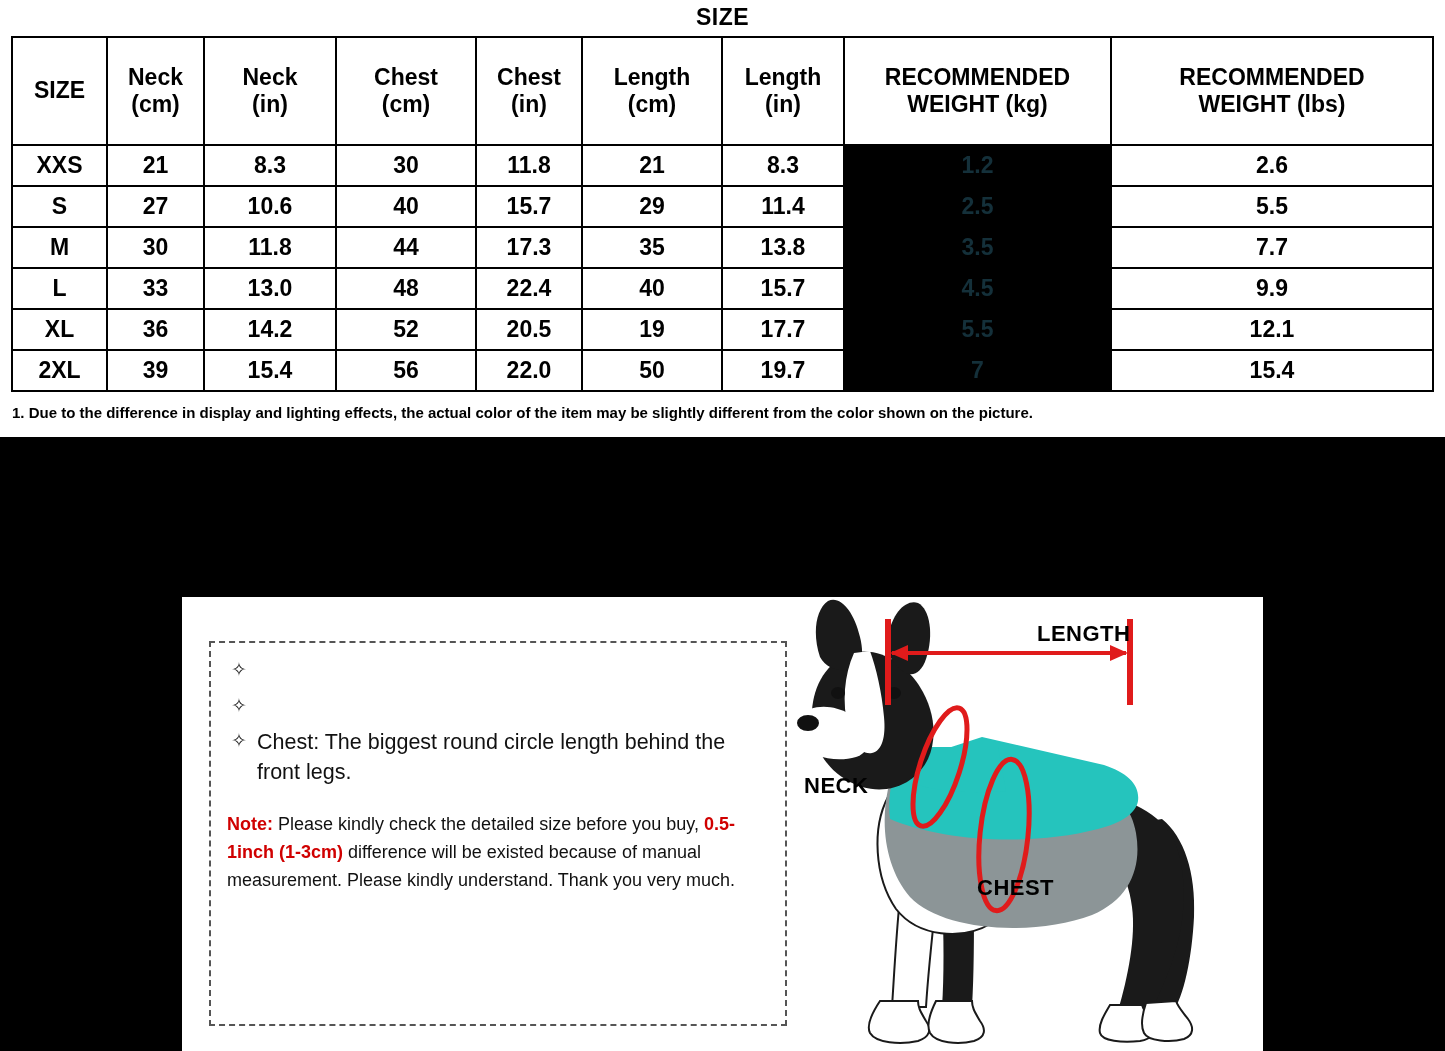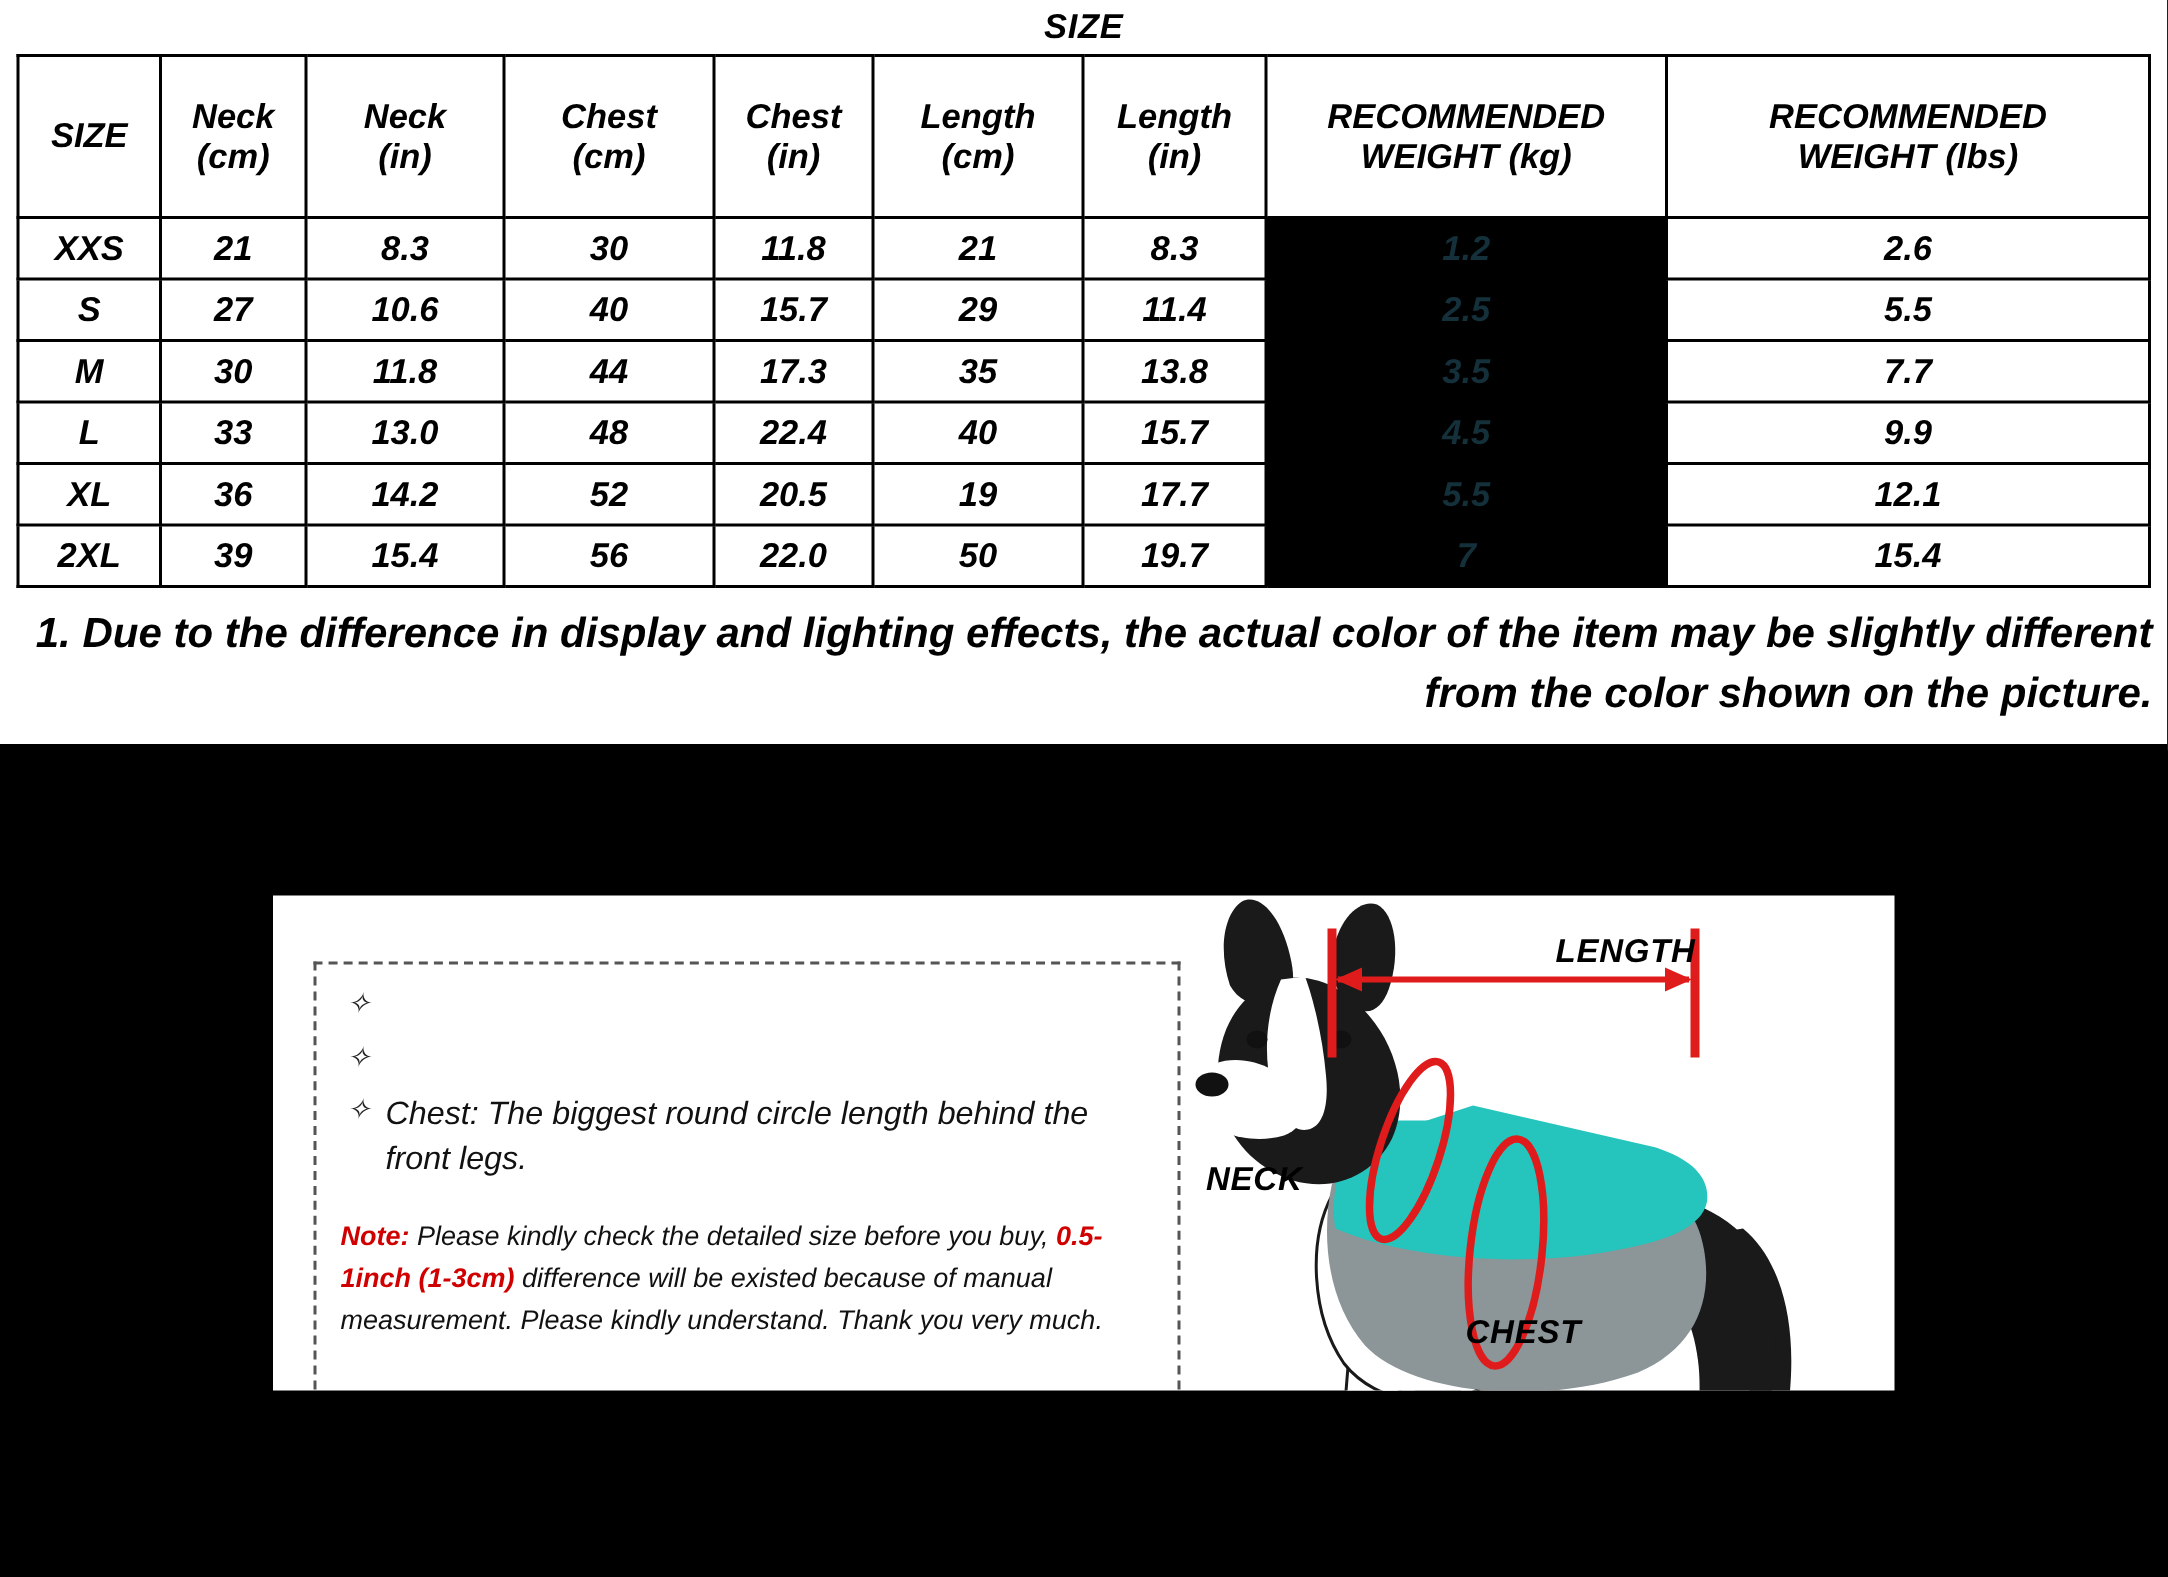--- a/index.html
+++ b/index.html
@@ -4,24 +4,23 @@
 <style>
   * { box-sizing: border-box; }
   html, body {
     margin: 0; padding: 0;
     width: 1445px; height: 1051px;
     background: #000;
     font-family: "Liberation Sans", sans-serif;
   }
   #page {
     position: relative;
-    width: 1445px; height: 927px;
+    width: 1445px; height: 1051px;
     background: #000;
     overflow: hidden;
-    font-style: italic;
   }
 
   
   .chart-block {
     position: absolute;
     left: 0; top: 0;
     width: 1445px;
     background: #fff;
     border-bottom: 4px solid #000;
   }
@@ -61,23 +60,22 @@
   }
   
   td.redacted {
     background: #000 !important;
     color: #14303a !important;
   }
   .notes {
     padding: 10px 10px 14px 12px;
     color: #000;
     font-weight: bold;
-    font-size: 28px;
+    font-size: 15px;
     line-height: 1.42;
-    text-align: right;
   }
 
   
   .lower {
     position: absolute;
     left: 182px;
     top: 597px;
     width: 1081px;
     height: 454px;
     background: #fff;

